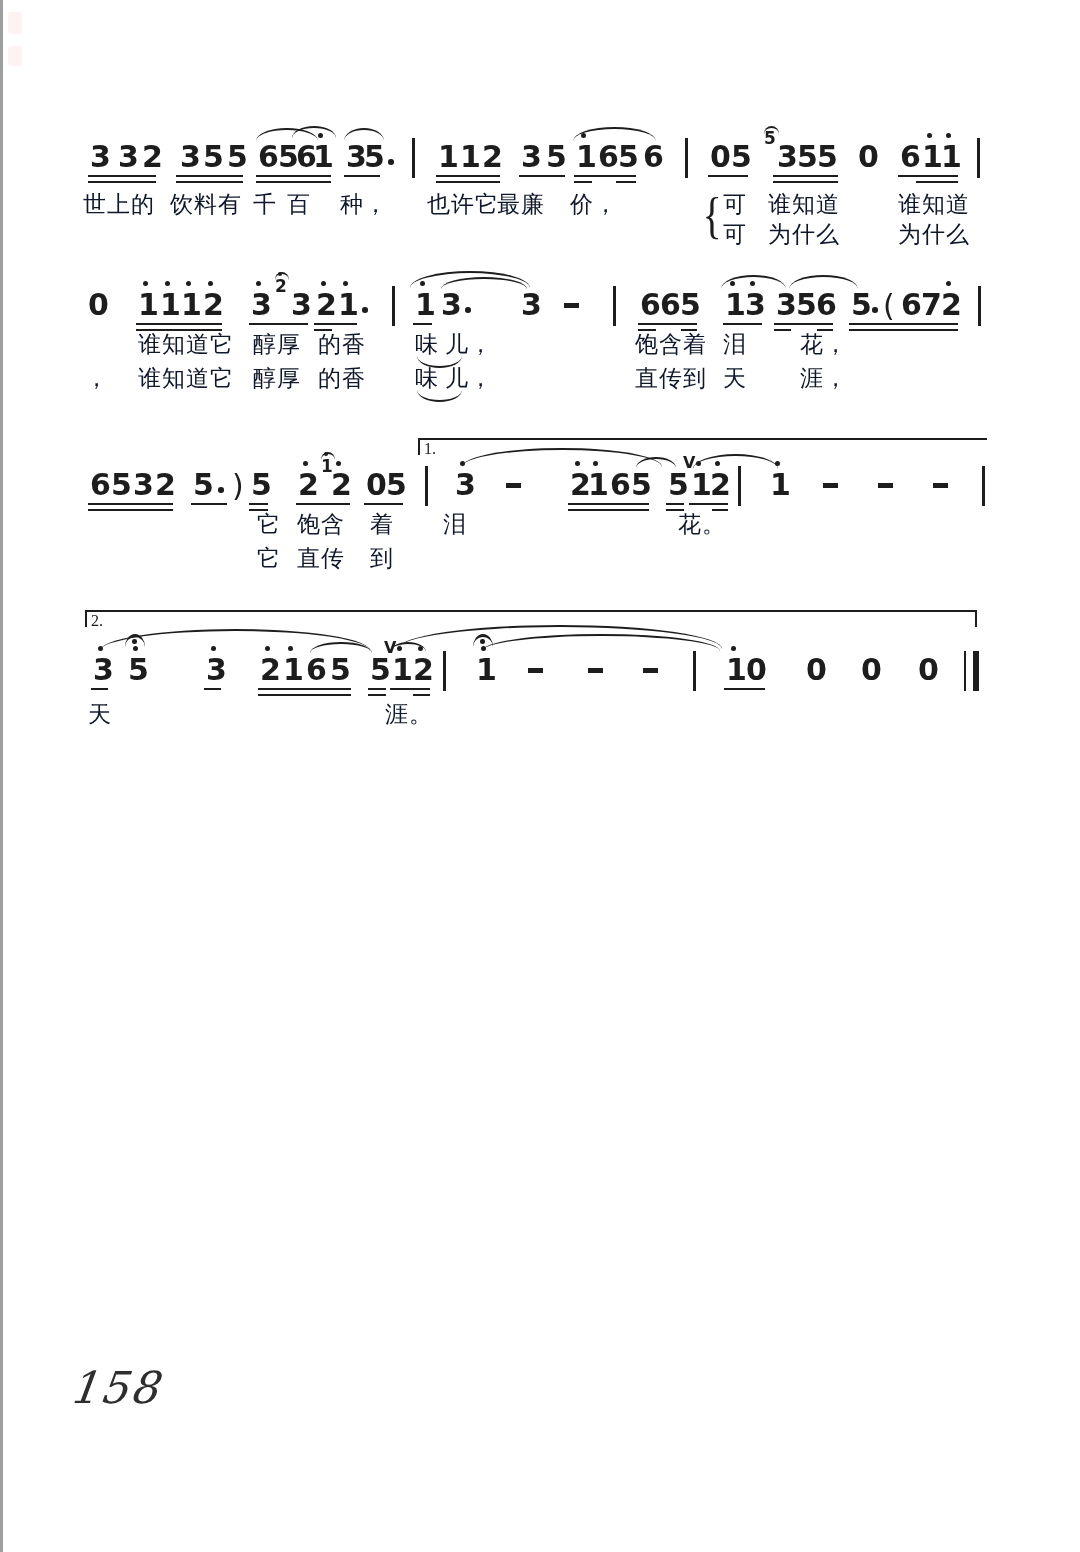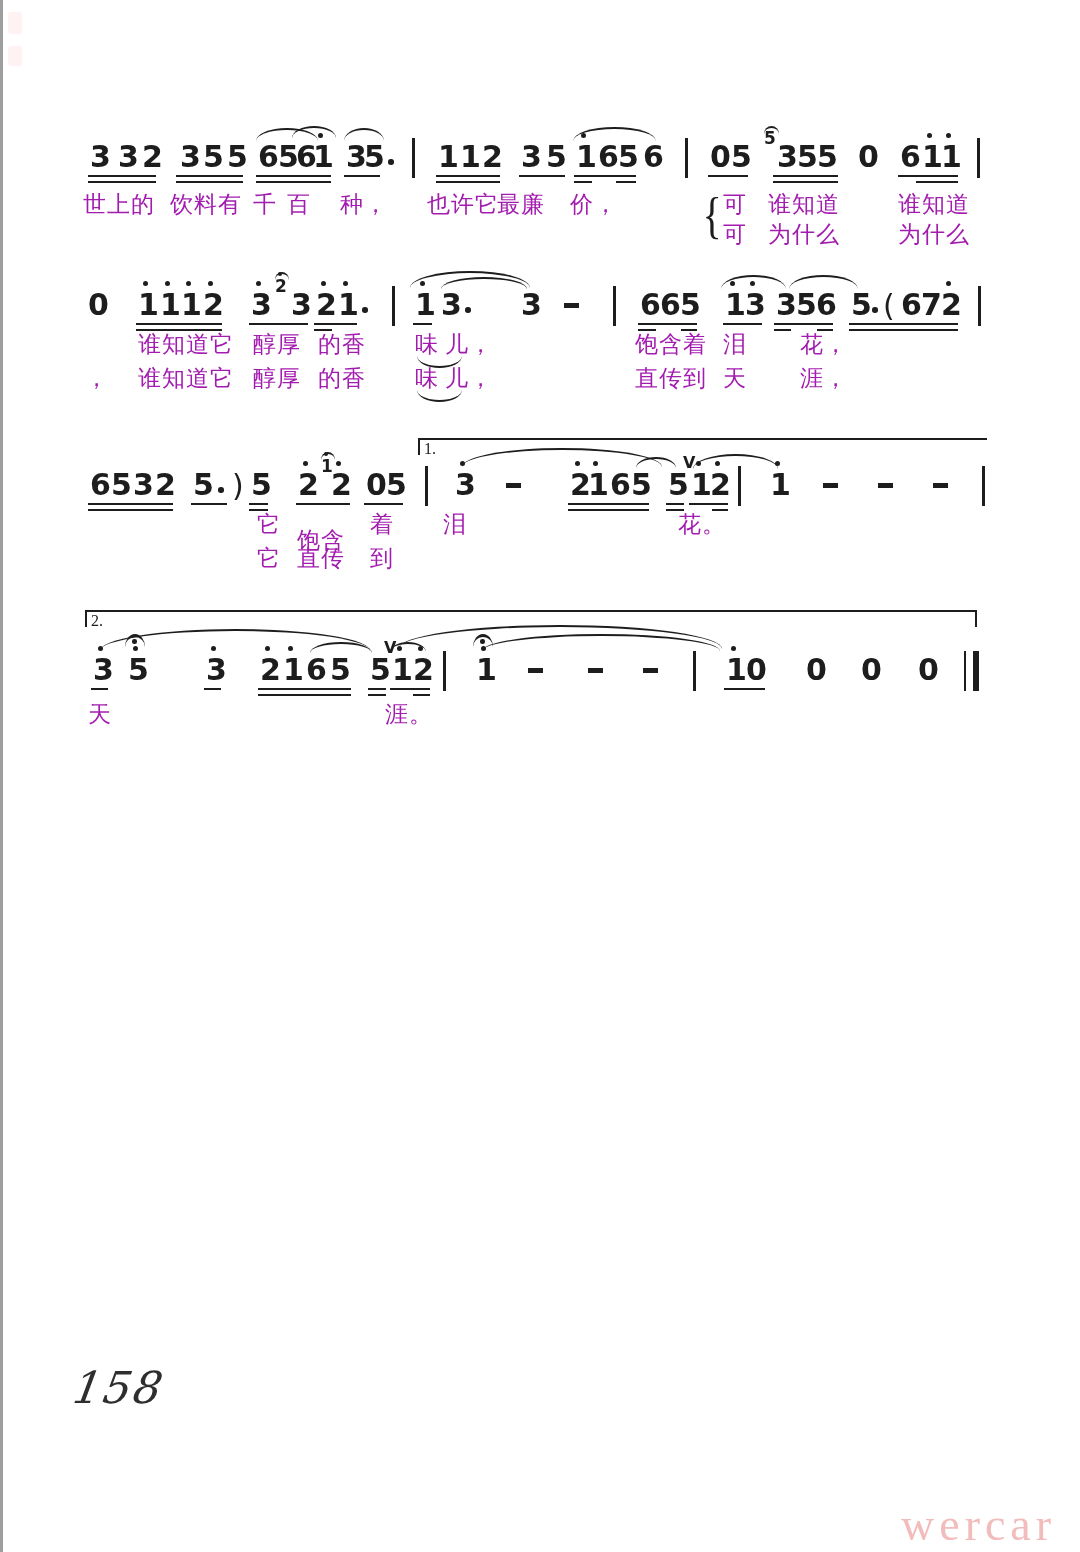--- a/index.html
+++ b/index.html
@@ -19,21 +19,21 @@
   .dot{position:absolute;top:17px;width:5.5px;height:5.5px;border-radius:50%;background:#1d1d1d;}
   .v{position:absolute;top:-17px;font:700 16px "DejaVu Sans",sans-serif;color:#1d1d1d;}
   .par{position:absolute;top:-2px;font:400 30px "DejaVu Sans",sans-serif;color:#1d1d1d;}
   .brace{position:absolute;font:400 50px "Liberation Serif",serif;color:#1d1d1d;transform:scaleX(.8);}
   .ferm{position:absolute;top:-21px;left:-3px;width:20px;height:10px;border-top:3px solid #1d1d1d;
         border-radius:50% 50% 0 0/100% 100% 0 0;}
   .ferm::after{content:"";position:absolute;left:7px;top:2px;width:4.5px;height:4.5px;border-radius:50%;background:#1d1d1d;}
   .volta{position:absolute;border-top:2.4px solid #1d1d1d;border-left:2.4px solid #1d1d1d;height:15px;}
   .volta.rt{border-right:2.4px solid #1d1d1d;}
   .vlabel{position:absolute;left:4px;top:0;font:400 16px "Liberation Serif",serif;color:#1d1d1d;}
-  .ly{position:absolute;font:400 23px "Liberation Serif",serif;color:#a21caf;line-height:25px;letter-spacing:1px;white-space:nowrap;}
+  .ly{position:absolute;font:400 23px "Liberation Serif",serif;color:#0f172a;line-height:25px;letter-spacing:1px;white-space:nowrap;}
   .tie{position:absolute;height:10px;border-bottom:2.2px solid #1d1d1d;border-radius:0 0 55% 55%/0 0 110% 110%;}
   #pagenum{position:absolute;left:74px;top:1362px;font:400 italic 44px "DejaVu Serif",serif;color:#2e2e2e;
            transform:skewX(-10deg);letter-spacing:2px;}
   #wm{position:absolute;left:901px;top:1498px;font:400 46px "Liberation Serif",serif;color:#f3bcbc;letter-spacing:5px;}
   .smudge{position:absolute;background:#ffd9d9;opacity:.35;border-radius:3px;}
 </style>
 </head>
 <body>
 
 <div id="page">
@@ -233,21 +233,21 @@
         <span class="v" style="left: 683px;">V</span>
         <span class="note" style="left: 691px;">1<div class="od"></div></span>
         <span class="note" style="left: 710px;">2<div class="od"></div></span>
         <div class="bar" style="left: 738px;"></div>
         <span class="note" style="left: 770px;">1<div class="od"></div></span>
         <div class="d" style="left: 823px;"></div>
         <div class="d" style="left: 878px;"></div>
         <div class="d" style="left: 933px;"></div>
         <div class="bar" style="left: 982px;"></div>
         <span class="ly" style="left: 257px; top: 42px;">它</span>
-        <span class="ly" style="left: 297px; top: 42px; margin-top: 16px;">饱含</span>
+        <span class="ly" style="left: 297px; top: 42px;">饱含</span>
         <span class="ly" style="left: 370px; top: 42px;">着</span>
         <span class="ly" style="left: 443px; top: 42px;">泪</span>
         <span class="ly" style="left: 678px; top: 42px;">花。</span>
         <span class="ly" style="left: 257px; top: 76px;">它</span>
         <span class="ly" style="left: 297px; top: 76px;">直传</span>
         <span class="ly" style="left: 370px; top: 76px;">到</span>
       </div>
       <div class="sys" style="top: 655px;">
         <div class="volta rt" style="left: 85px; width: 888px; top: -45px;">
           <span class="vlabel">2.</span>
@@ -287,16 +287,15 @@
         <span class="note" style="left: 746px;">0</span>
         <span class="note" style="left: 806px;">0</span>
         <span class="note" style="left: 861px;">0</span>
         <span class="note" style="left: 918px;">0</span>
         <div class="bb" style="left: 964px;"></div>
         <span class="ly" style="left: 88px; top: 47px;">天</span>
         <span class="ly" style="left: 385px; top: 47px;">涯。</span>
       </div>
     </div>
   <div id="pagenum">158</div>
-  <div id="wm">wercar</div>
   <div class="smudge" style="left:8px;top:12px;width:14px;height:22px;"></div>
   <div class="smudge" style="left:8px;top:46px;width:14px;height:20px;"></div>
 </div>
 
 </body></html>

